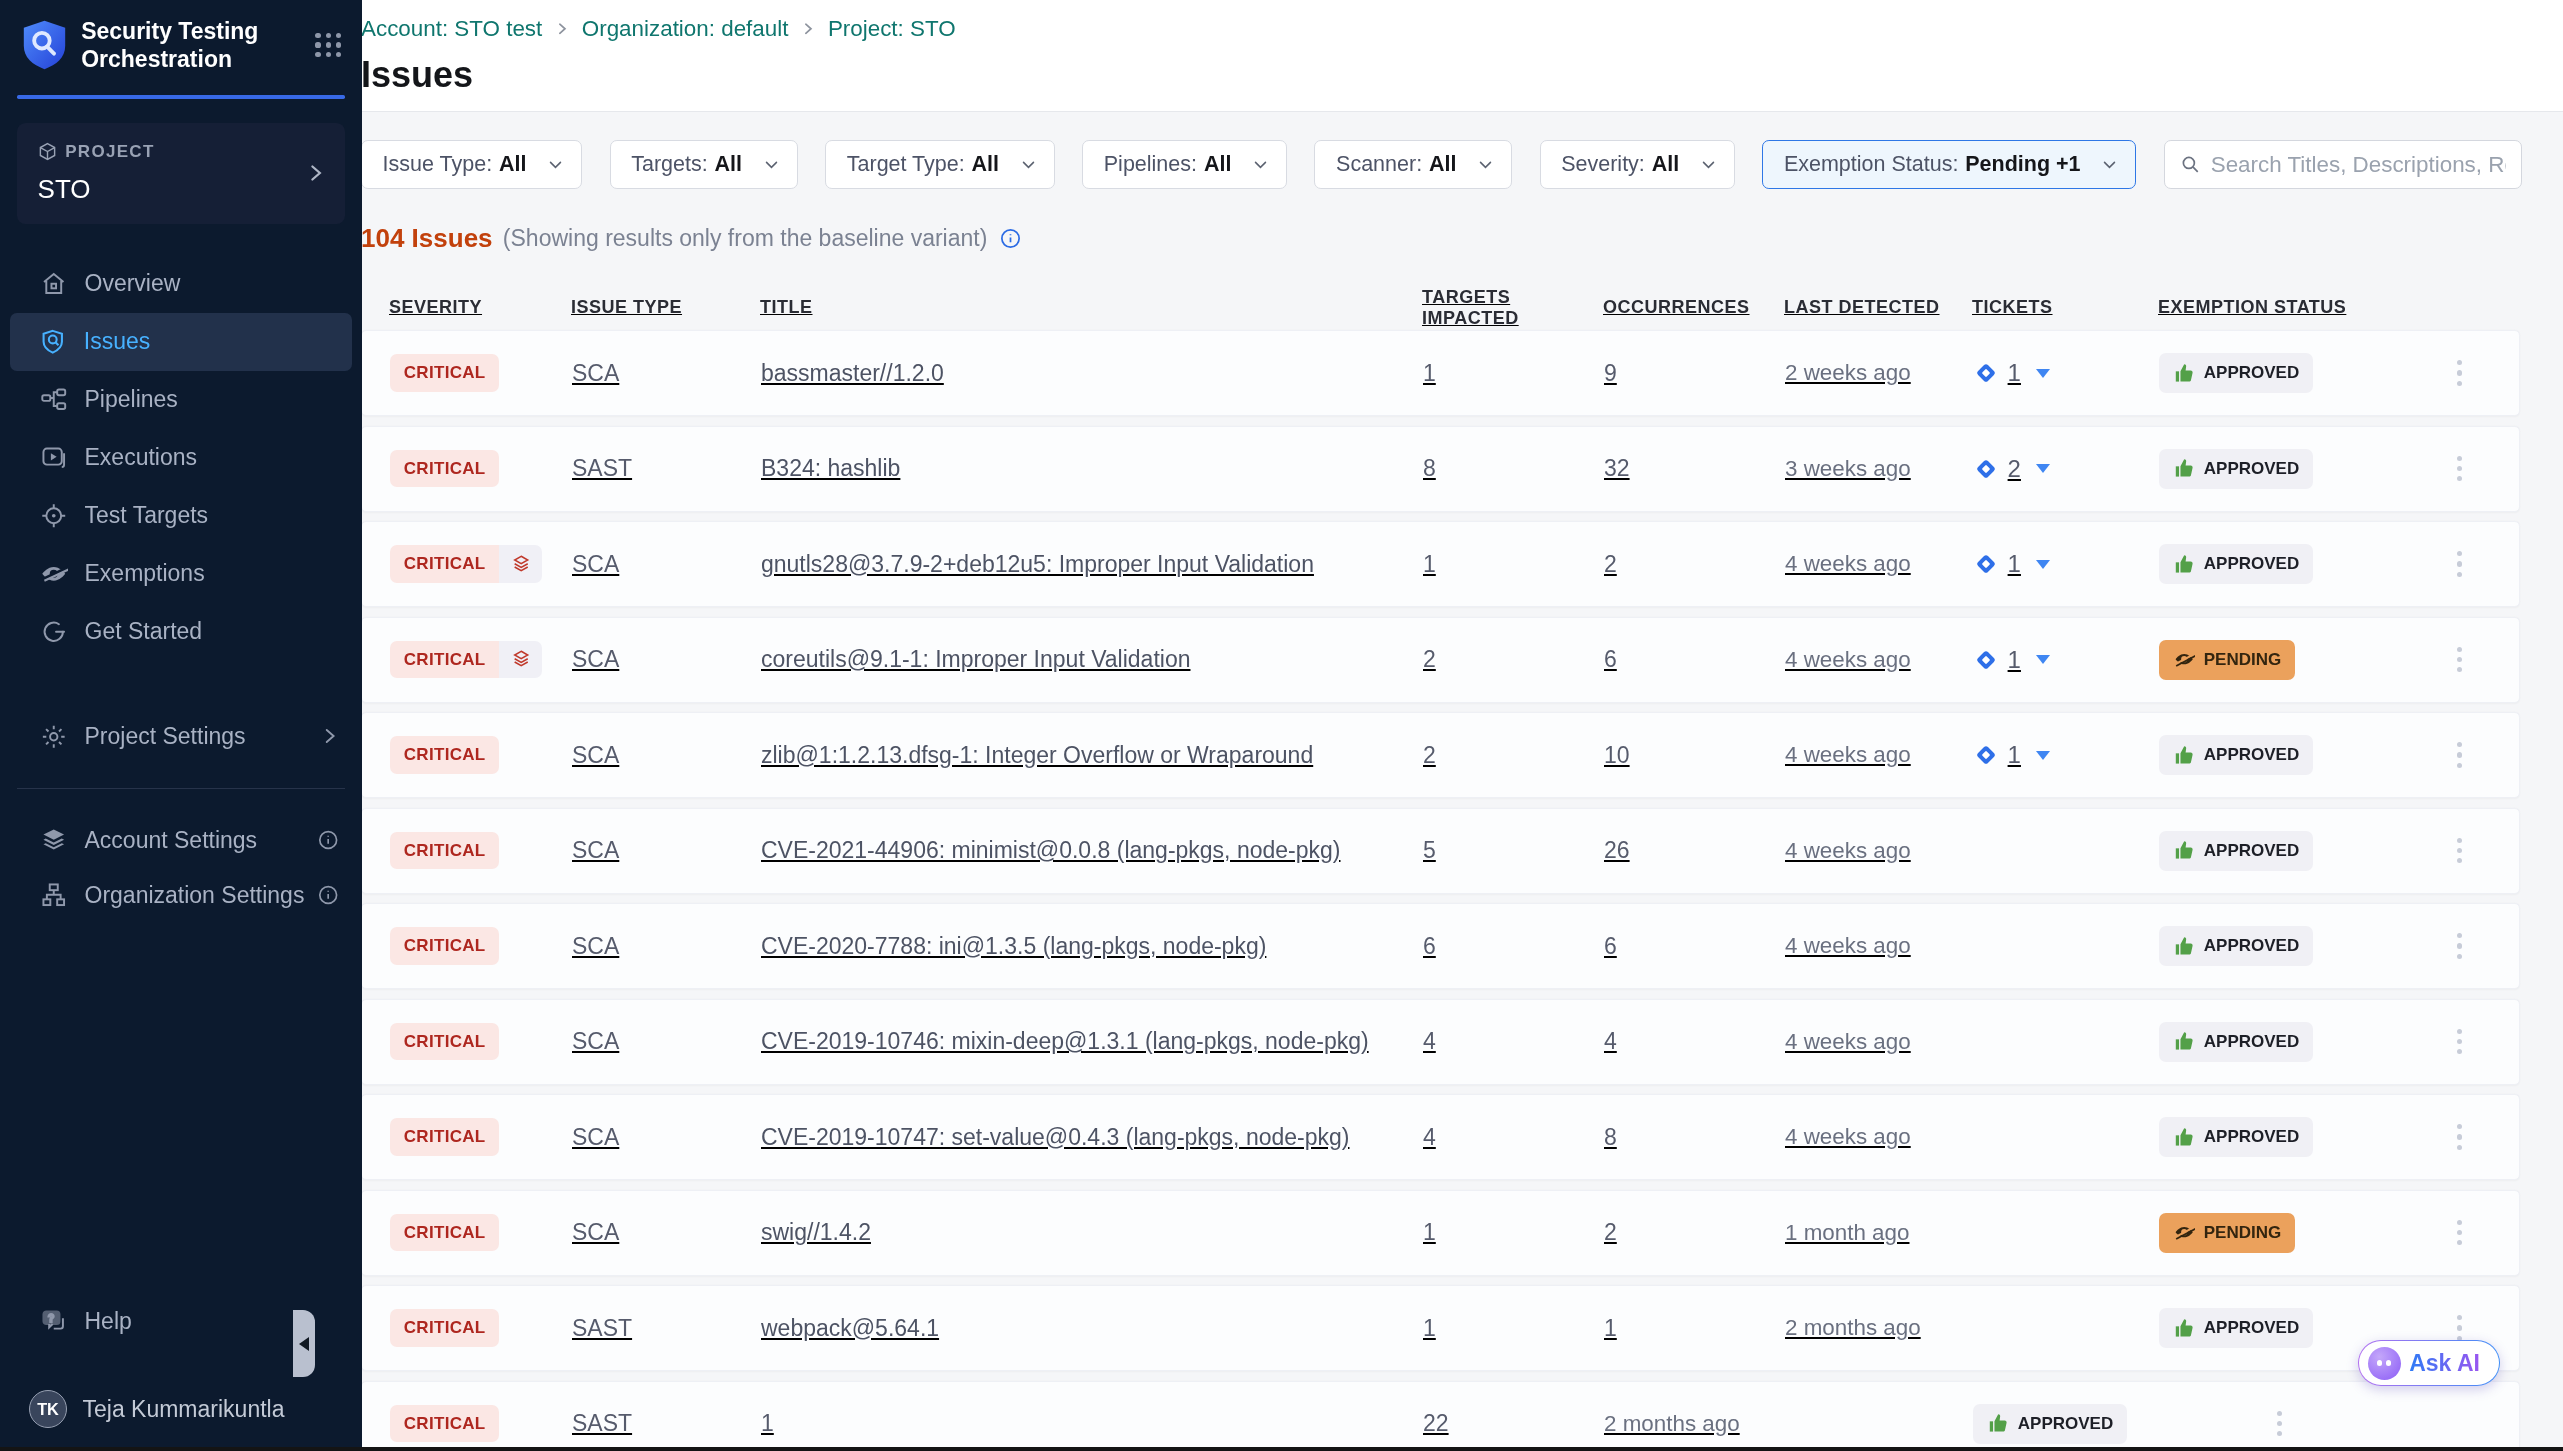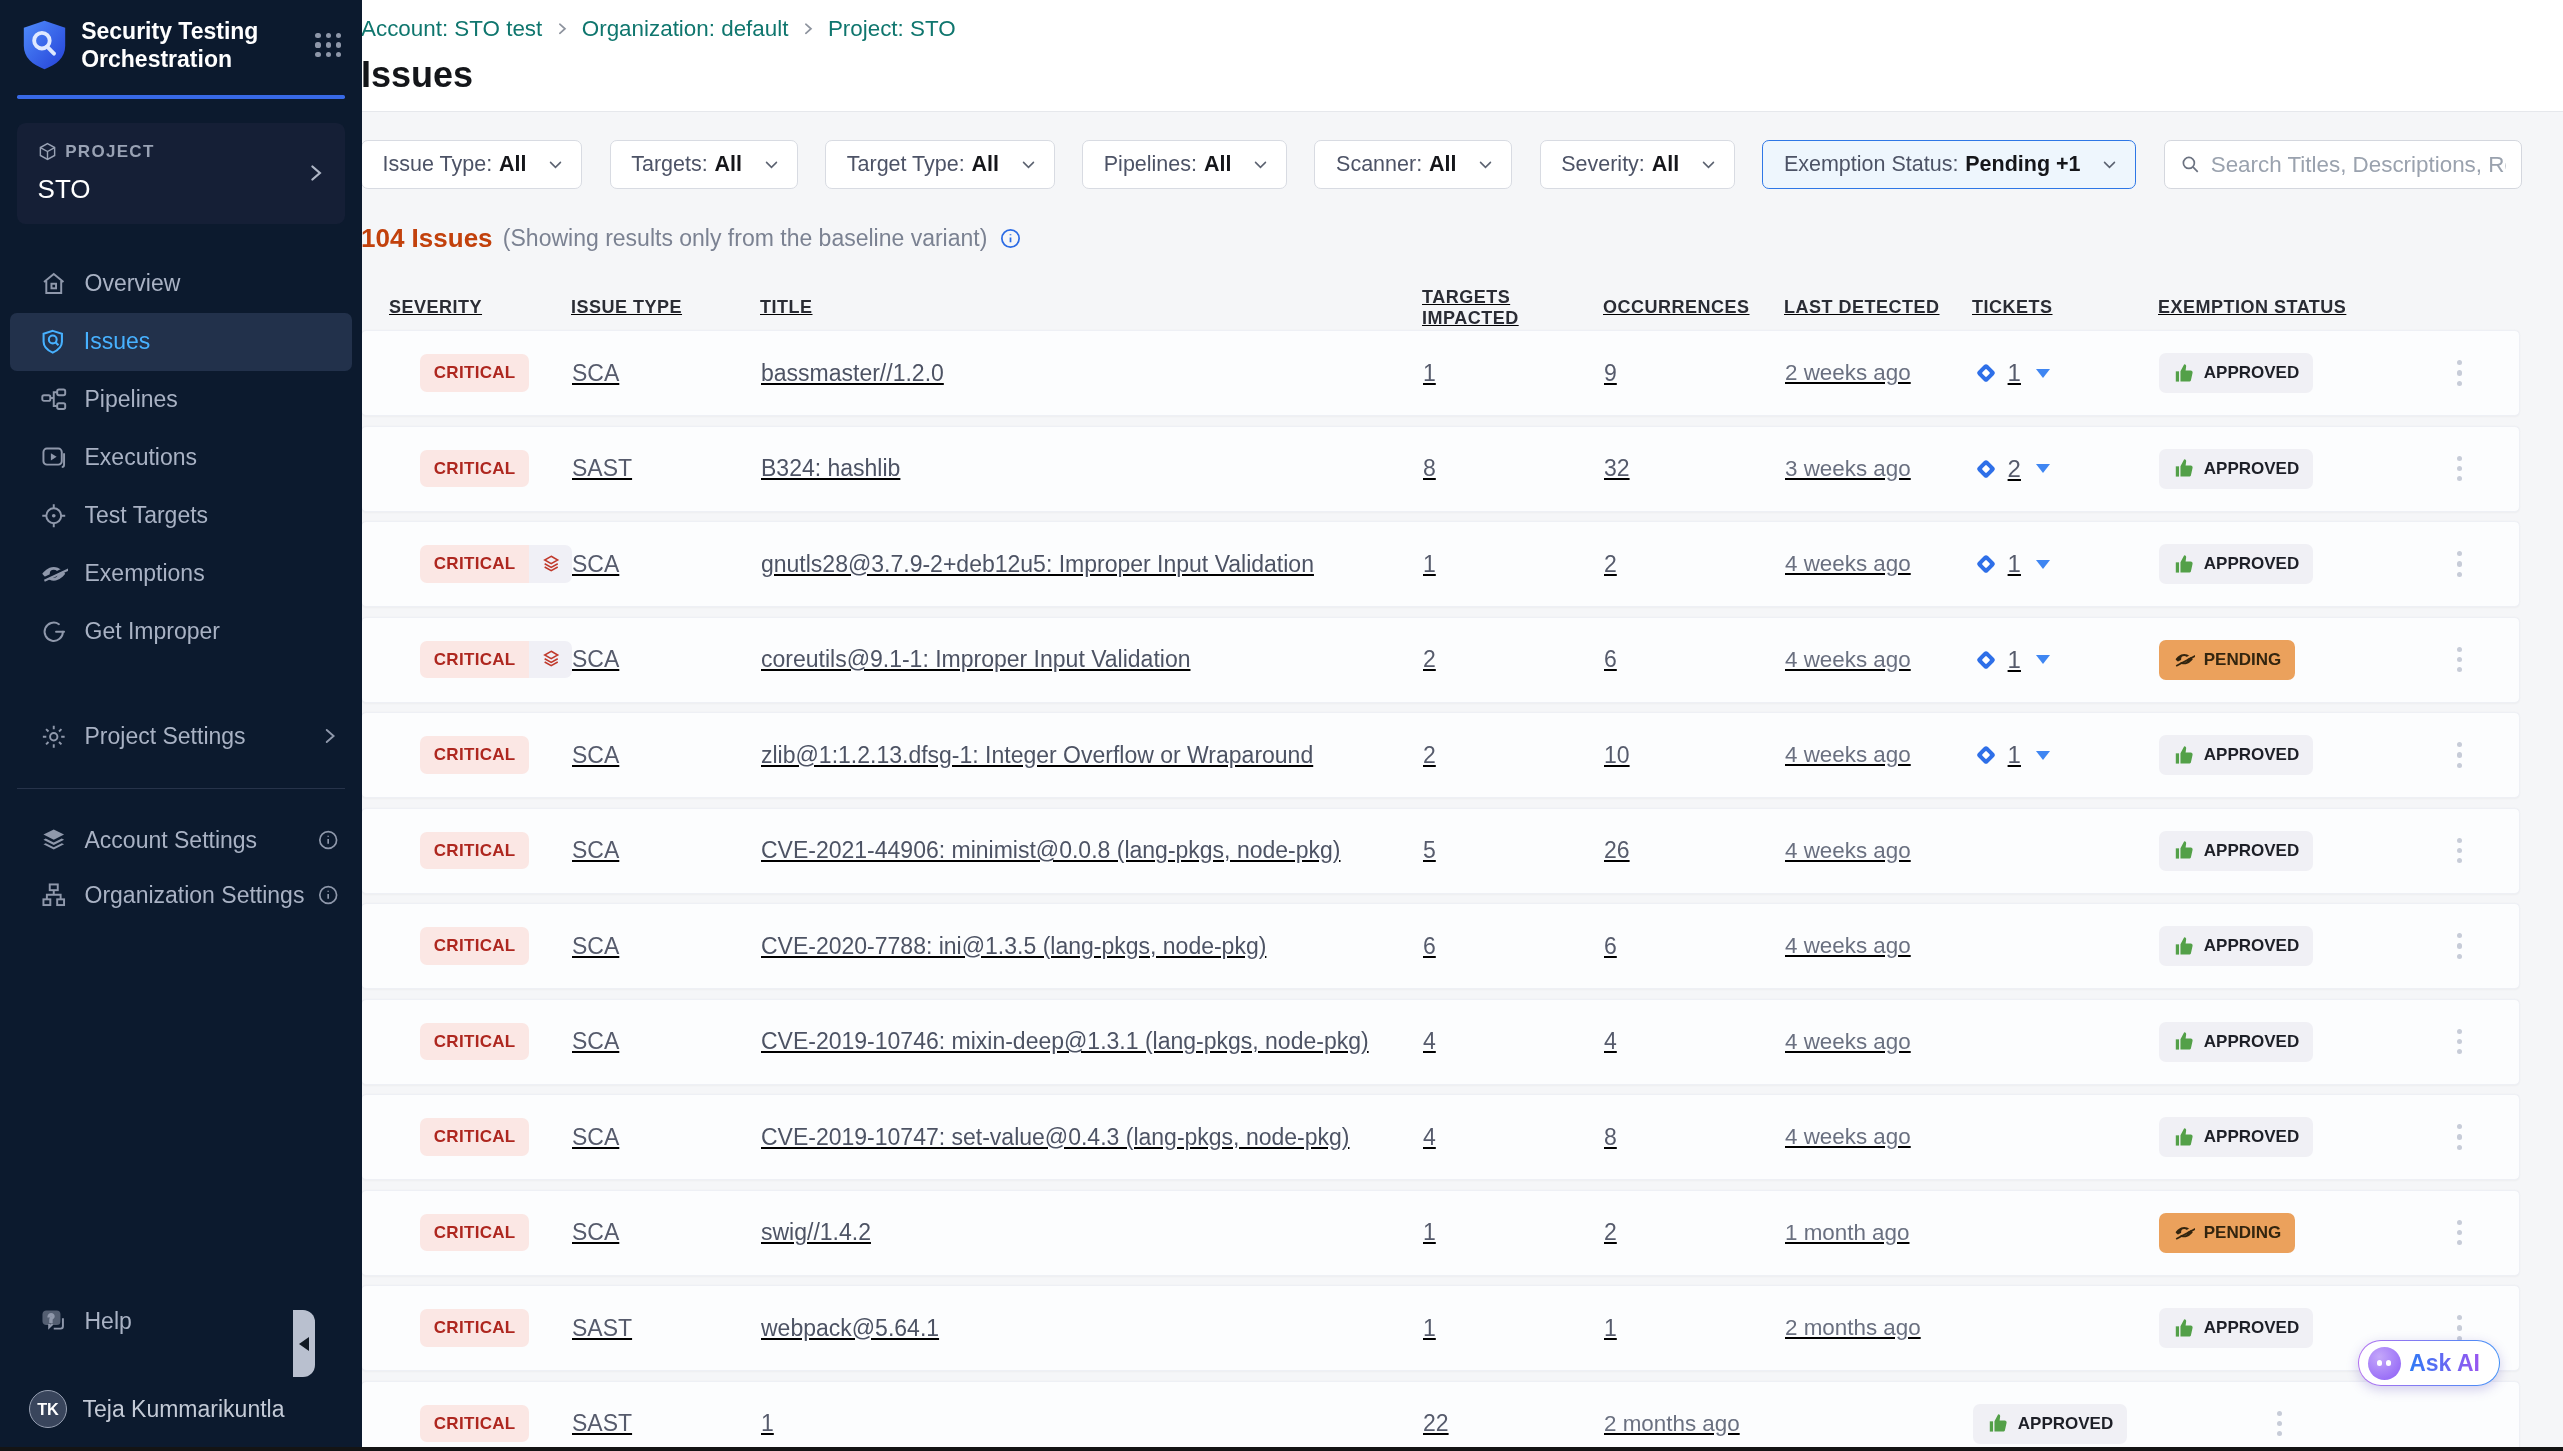--- a/index.html
+++ b/index.html
@@ -61,21 +61,21 @@
   .count-note { font-size:23px; color:#7b8292; margin-left:10.3px; }
   .info-icon { margin-left:12px; color:#2b6be4; }
 
   .tbl { margin:31px 41px 0 49px; width:2159px; }
   .grid-cols { display:grid; grid-template-columns:182px 189px 662px 181px 181px 188px 186px 241px 1fr; align-items:center; padding-left:28px;text-decoration:underline; }
   .tbl-head { height:45px; }
   .tbl-head .hcell { font-size:18px; font-weight:bold; color:#2a2c34; letter-spacing:0.5px; }
   .row-card { height:86px; background:#fcfdfe; border:0.9px solid #eef0f5; border-radius:5.2px; margin-bottom:9.5px; box-shadow:0 0.9px 1.7px rgba(40,41,61,0.04); cursor:pointer; }
 
   .sev-badge { display:inline-flex; align-items:stretch; }
-  .sev-main { background:#fbe7e4; color:#ae271f; font-size:17px; font-weight:bold; letter-spacing:0.3px; padding:8.6px 13.8px; border-radius:6.9px;margin-left:30px; }
+  .sev-main { background:#fbe7e4; color:#ae271f; font-size:17px; font-weight:bold; letter-spacing:0.3px; padding:8.6px 13.8px; border-radius:6.9px; }
   .sev-badge.has-more .sev-main { border-radius:6.9px 0 0 6.9px; }
   .sev-extra { background:#f0f0f6; border-radius:0 6.9px 6.9px 0; display:flex; align-items:center; padding:0 10.3px; color:#c0392b; }
   .cell-type, .cell-num { font-size:23px; color:#565b6c; }
   .cell-title { font-size:23px; color:#4d5364; white-space:nowrap; overflow:hidden; text-overflow:ellipsis; padding-right:26px; }
   .cell-date { font-size:22.4px; color:#6a7080; }
   .ticket-wrap { display:flex; align-items:center; }
   .ticket-count { font-size:24px; color:#565b6c; margin-left:8.6px; }
   .ticket-caret { width:0; height:0; border-left:7.7px solid transparent; border-right:7.7px solid transparent; border-top:9.5px solid #3f86f2; margin-left:15.5px; }
 
   .ex-badge { display:inline-flex; align-items:center; height:40px; padding:0 13.8px; border-radius:6.9px; font-size:17px; font-weight:bold; gap:8.6px; }
@@ -188,21 +188,21 @@
           <rect x="1" y="11" width="26" height="2.6" transform="rotate(-25 12 12)" fill="#0c1a2e"></rect>
           <rect x="2" y="13.2" width="24" height="1.8" transform="rotate(-25 12 12)"></rect>
         </svg>
       <span>Exemptions</span>
     </div>
     <div class="nav-item">
       <svg class="nicon" viewBox="0 0 24 24" fill="none" stroke="currentColor" stroke-width="1.7" stroke-linecap="round">
           <path d="M20 12a8 8 0 1 1-3.5-6.6"></path>
           <path d="M14 12h7"></path>
         </svg>
-      <span>Get Improper</span>
+      <span>Get Started</span>
     </div>
   </div>
 
   <div style="margin-top:48px;">
     <div class="side-row">
       <svg class="nicon" viewBox="0 0 24 24" fill="none" stroke="currentColor" stroke-width="1.7">
           <circle cx="12" cy="12" r="3.2"></circle>
           <path d="M12 2.5v3M12 18.5v3M2.5 12h3M18.5 12h3M5.3 5.3l2.1 2.1M16.6 16.6l2.1 2.1M18.7 5.3l-2.1 2.1M7.4 16.6l-2.1 2.1"></path>
         </svg>
       <span>Project Settings</span>

